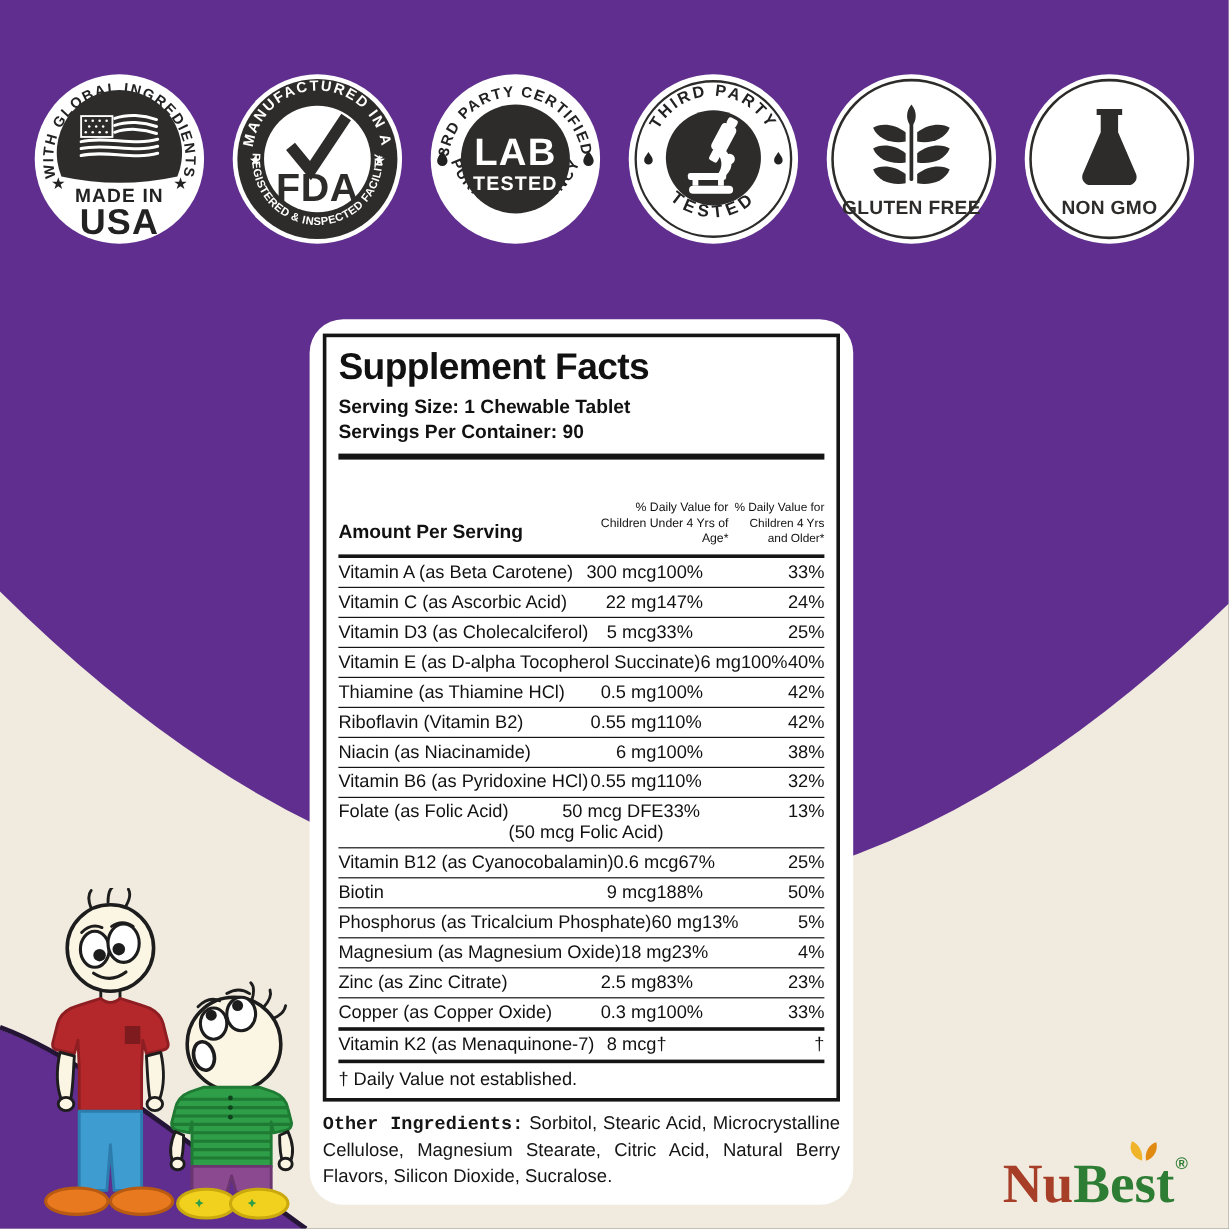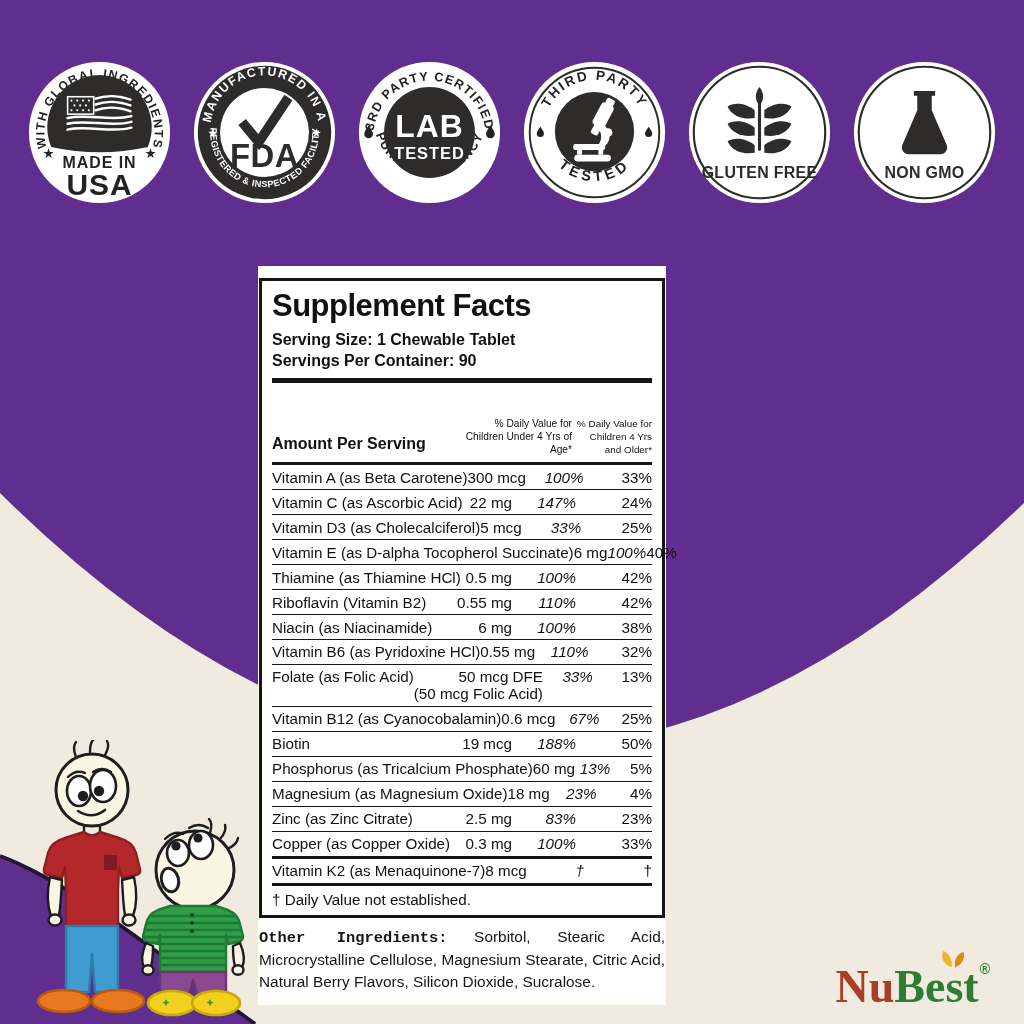--- a/index.html
+++ b/index.html
@@ -13,38 +13,38 @@
   .bg { position:absolute; inset:0; z-index:0; }
   
   .badges {
     position:absolute; left:27px; top:60px; width:970px; height:146px;
     display:flex; justify-content:space-between; z-index:2;
   }
   .badge { width:145px; height:145px; }
   .arc-text { font-family:"Liberation Sans", sans-serif; font-weight:bold; }
   
   .facts {
-    position:absolute; left:258px; top:266px; width:408px; z-index:2;
-    background:#ffffff; padding:12px 1px 13px;
+    position:absolute; left:258px; top:266px; width:453px; z-index:2;
+    background:#ffffff; padding:12px 11px 13px;border-radius:28px;
   }
   .facts-inner { border:3px solid #151515; padding:5px 10px 4px; }
   .sf-title { font-size:31px; font-weight:bold; letter-spacing:-0.5px; color:#111; margin:2px 0 5px; }
   .sf-serv { font-size:16px; font-weight:bold; color:#111; line-height:21px; }
   .rule-thick { height:5px; background:#151515; margin-top:7px; }
   .cols-header { display:flex; align-items:flex-end; border-bottom:3px solid #151515; padding:6px 0 6px; }
   .h-name { flex:1; font-size:16px; font-weight:bold; color:#111; padding-bottom:3px; }
   .h-dv1 { width:108px; font-size:10.2px; line-height:13px; text-align:right; color:#111;margin-top:28px; }
   .h-dv2 { width:80px; font-size:9.9px; line-height:13px; text-align:right; color:#111; }
   .s-row { display:flex; align-items:baseline; font-size:15.2px; color:#111;
            padding:3.6px 0 3.4px; border-bottom:1.6px solid #151515; }
   .s-row.b3 { border-bottom:3px solid #151515; }
   .c-name { white-space:nowrap; }
   .c-amount { flex:1; text-align:right; white-space:nowrap; }
   .c-amount .note { display:block; }
-  .c-dv1 { width:64px; text-align:right;font-style:italic; }
+  .c-dv1 { width:64px; text-align:left; }
   .c-dv2 { width:76px; text-align:right; }
   .sf-footnote { font-size:15.2px; color:#111; padding:5px 0 3px; }
   .other-ing { margin-top:8px; font-size:15.4px; line-height:21.5px; color:#151515; text-align:justify; }
   .other-ing b { font-weight:bold;font-family:Liberation Mono, monospace; }
   
   .kids { position:absolute; left:20px; top:740px; z-index:2; }
   
   .logo { position:absolute; right:34px; bottom:14px; z-index:2;
           font-family:"Liberation Serif", serif; font-weight:bold; font-size:46px; line-height:1; }
   .logo .nu { color:#A63E28;font-family:Liberation Serif, serif; }
@@ -269,21 +269,21 @@
         <span class="c-dv2">13%</span>
       </div>
       <div class="s-row">
         <span class="c-name">Vitamin B12 (as Cyanocobalamin)</span>
         <span class="c-amount">0.6 mcg</span>
         <span class="c-dv1">67%</span>
         <span class="c-dv2">25%</span>
       </div>
       <div class="s-row">
         <span class="c-name">Biotin</span>
-        <span class="c-amount">19 mcg</span>
+        <span class="c-amount">9 mcg</span>
         <span class="c-dv1">188%</span>
         <span class="c-dv2">50%</span>
       </div>
       <div class="s-row">
         <span class="c-name">Phosphorus (as Tricalcium Phosphate)</span>
         <span class="c-amount">60 mg</span>
         <span class="c-dv1">13%</span>
         <span class="c-dv2">5%</span>
       </div>
       <div class="s-row">

